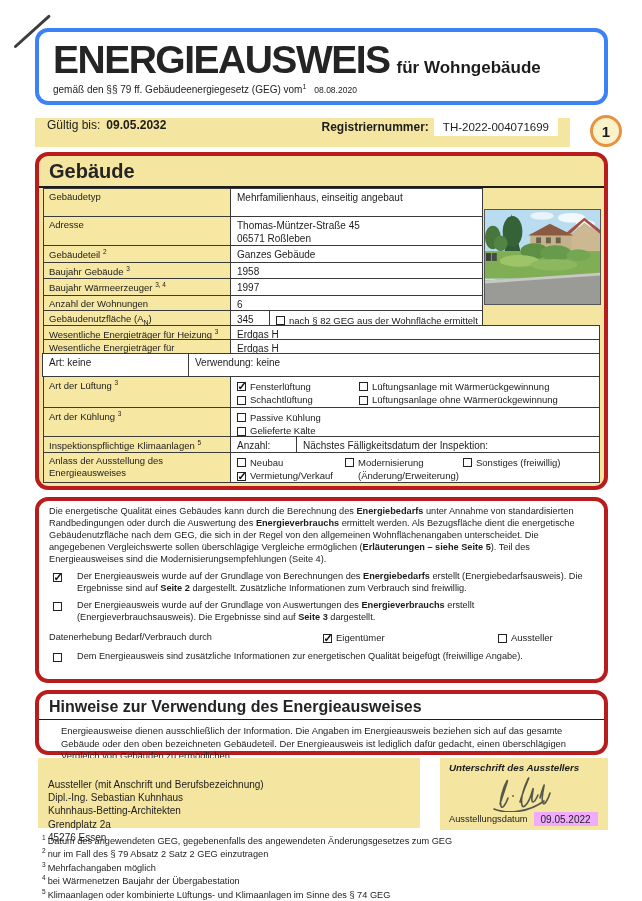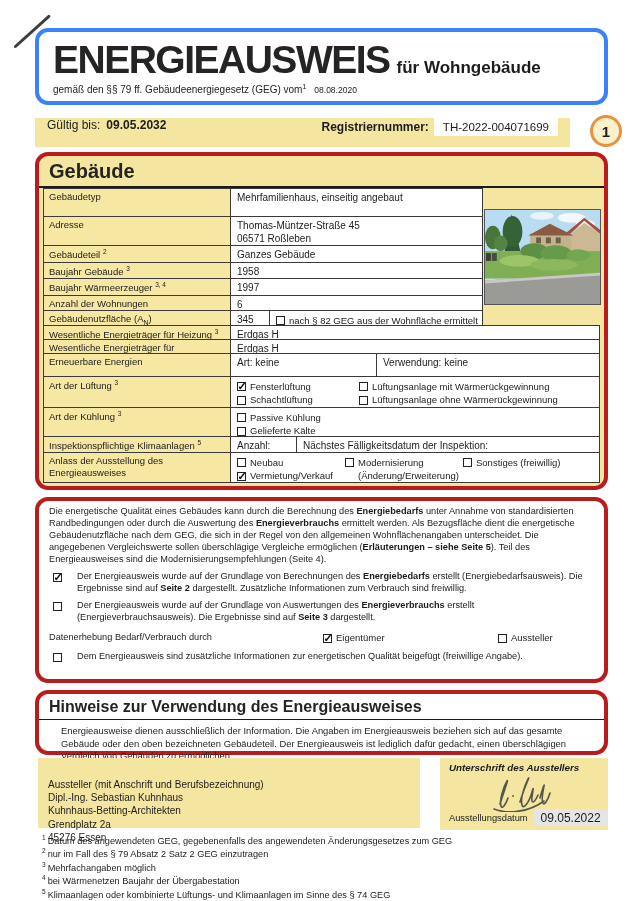--- a/index.html
+++ b/index.html
@@ -59,21 +59,21 @@
   
   .usage-box { top:690px; height:65px; background:#fff; }
   .ubody { padding:5px 10px 0; font-size:9.4px; line-height:1.35;margin-left:12px; }
 
   
   .issuer { position:absolute; left:38px; top:758px; width:382px; height:70px; background:#F4E5A1; padding:20px 10px; font-size:10px; line-height:1.32; }
   .sig { position:absolute; left:440px; top:758px; width:168px; height:72px; background:#F4E5A1; padding:4px 9px 3px; font-size:10px; }
   .sig-title { font-weight:bold; font-size:9.8px;font-style:italic; }
   .sig-svg { position:absolute; left:30px; top:12px; width:110px; height:42px; }
   .sig-date-row { position:absolute; left:9px; bottom:4px; display:flex; align-items:center; font-size:9.3px; }
-  .sig-date-box { background:#e5e5e5; padding:1.5px 7px; margin-left:6px; font-size:12px; }
+  .sig-date-box { background:#f0abfc; padding:1.5px 7px; margin-left:6px; font-size:10px; }
 
   
   .footnotes { position:absolute; left:42px; top:834px; font-size:9.2px; line-height:1.35; color:#1c1c1c; }
   .footnotes sup { font-size:6.5px; margin-right:2px; }
 </style>
 </head>
 <body>
 
 <div class="page">
 
@@ -184,21 +184,20 @@
         <div class="lab"><span>Wesentliche Energieträger für Heizung</span> <sup>3</sup></div>
         <div class="val">Erdgas H</div>
       </div>
 
       <div class="row" style="height:15px">
         <div class="lab"><span>Wesentliche Energieträger für Warmwasser</span> <sup>3</sup></div>
         <div class="val">Erdgas H</div>
       </div>
 
       <div class="row" style="height:24px">
-        <div class="lab"><span>Erneuerbare Energien</span></div>
         <div class="val cell" style="width:147px">Art: keine</div>
         <div class="val">Verwendung: keine</div>
       </div>
 
       <div class="row" style="height:32px">
         <div class="lab"><span>Art der Lüftung</span> <sup>3</sup></div>
         <div class="val" style="display:flex">
           <div style="width:122px;flex:none">
             <span class="opt">
                 <span class="cb ck"></span>

